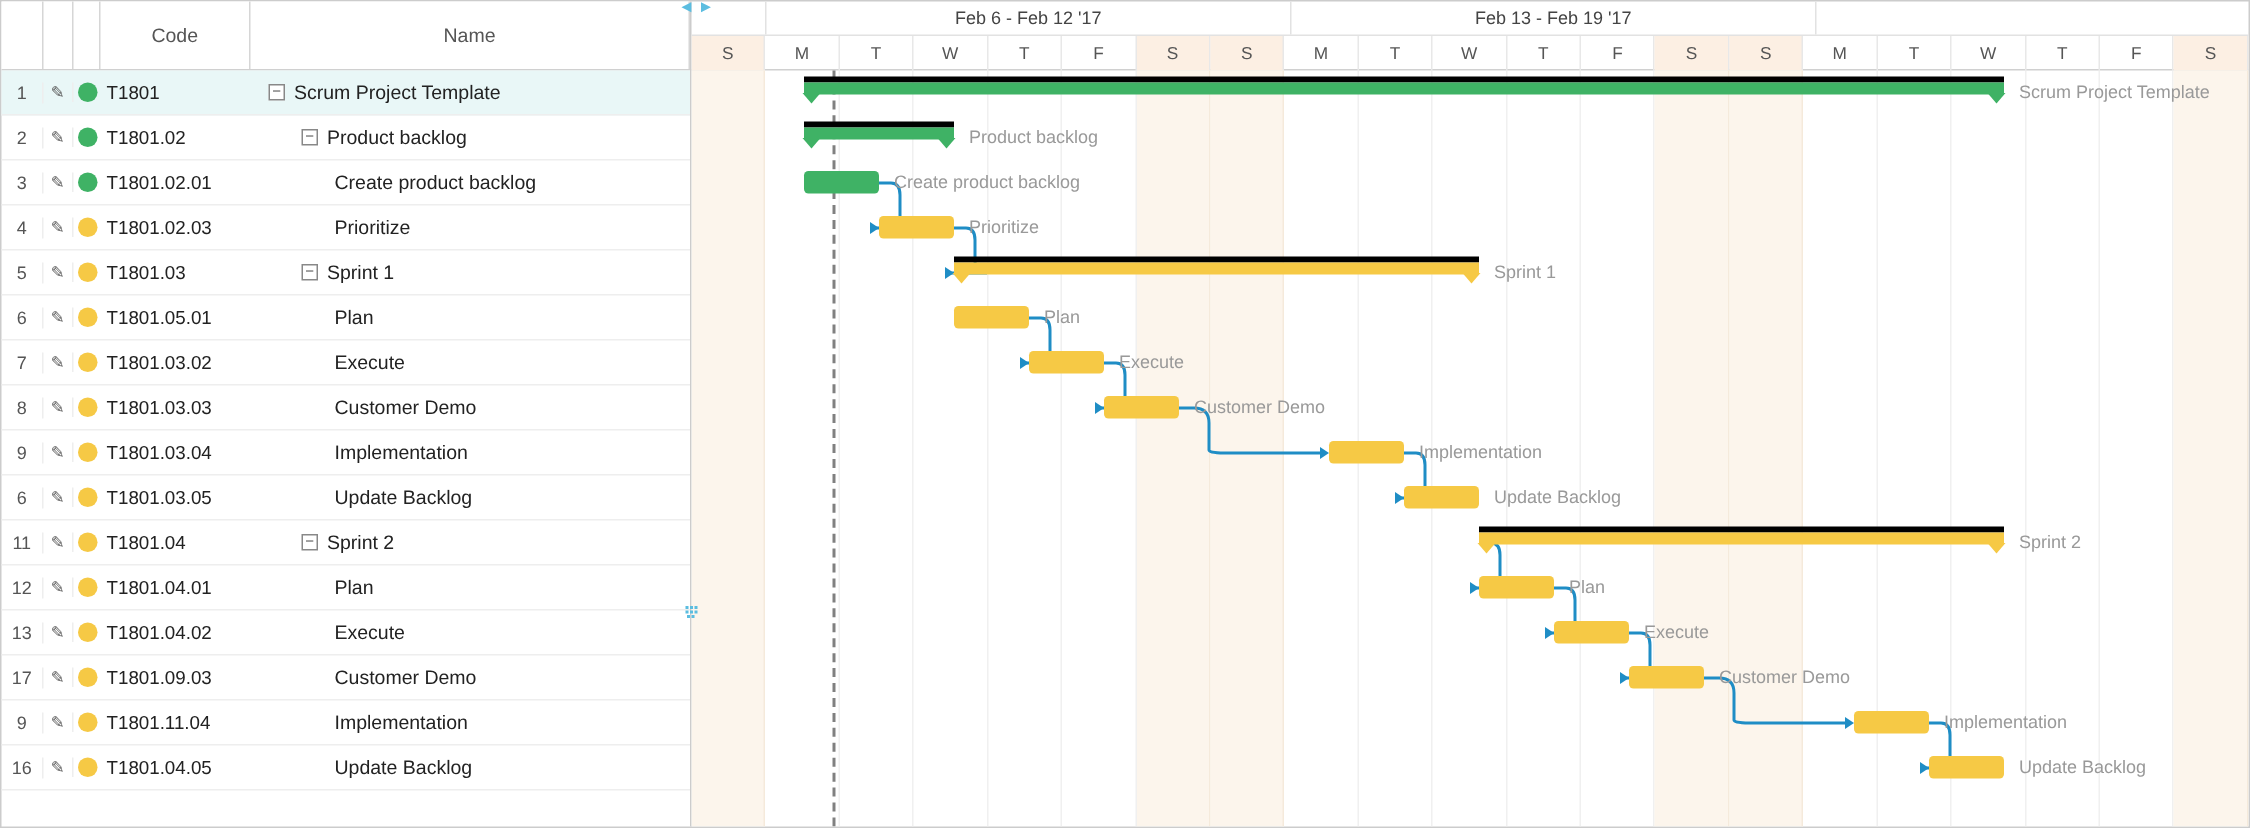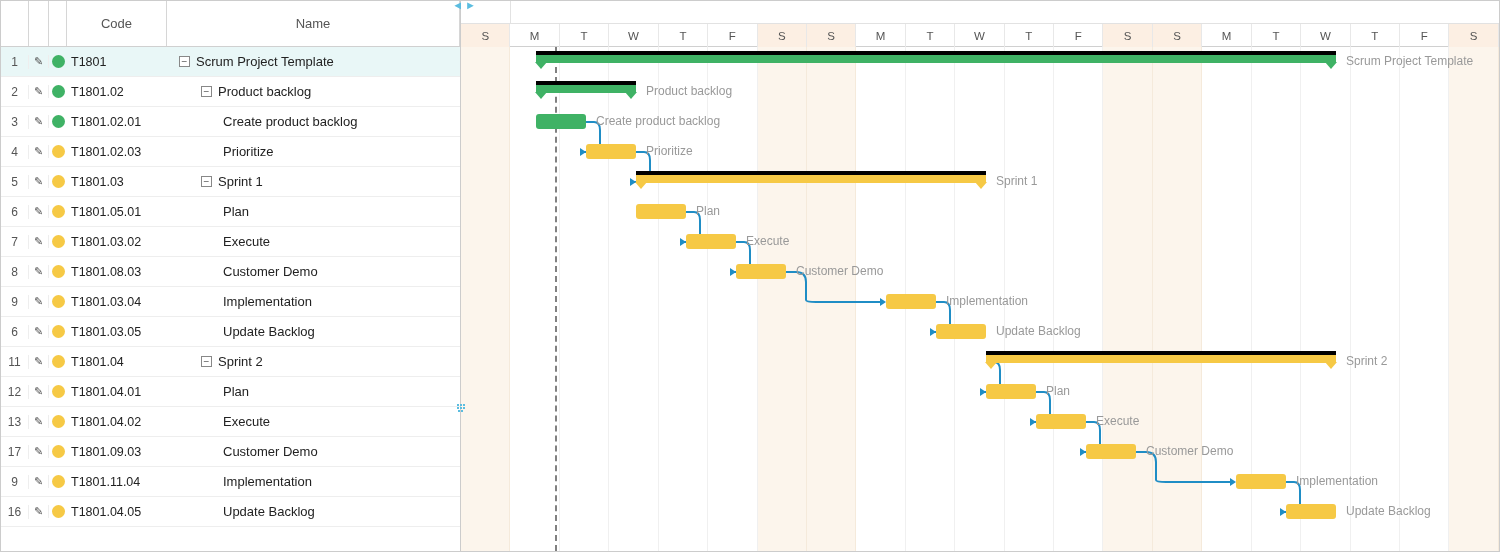--- a/index.html
+++ b/index.html
@@ -168,21 +168,21 @@
           <div class="col-name" style="padding-left:56px">
             <span>Execute</span>
           </div>
         </div>
         <div class="task-row">
           <div class="col-num">8</div>
           <div class="col-edit">✎</div>
           <div class="col-status">
             <span class="status-dot yellow"></span>
           </div>
-          <div class="col-code">T1801.08.03</div>
+          <div class="col-code">T1801.03.03</div>
           <div class="col-name" style="padding-left:56px">
             <span>Customer Demo</span>
           </div>
         </div>
         <div class="task-row">
           <div class="col-num">9</div>
           <div class="col-edit">✎</div>
           <div class="col-status">
             <span class="status-dot yellow"></span>
           </div>
@@ -269,20 +269,22 @@
             <span>Update Backlog</span>
           </div>
         </div>
       </div>
   </div>
 
   <div class="right-panel">
     <div class="gantt-header">
       <div class="week-row" id="week-row">
           <div class="week-cell" style="width: 50px;"></div>
+          <div class="week-cell" style="width: 350px;">Feb 6 - Feb 12 '17</div>
+          <div class="week-cell" style="width: 350px;">Feb 13 - Feb 19 '17</div>
         </div>
       <div class="day-row" id="day-row">
           <div class="day-cell weekend-head">S</div>
           <div class="day-cell">M</div>
           <div class="day-cell">T</div>
           <div class="day-cell">W</div>
           <div class="day-cell">T</div>
           <div class="day-cell">F</div>
           <div class="day-cell weekend-head">S</div>
           <div class="day-cell weekend-head">S</div>

